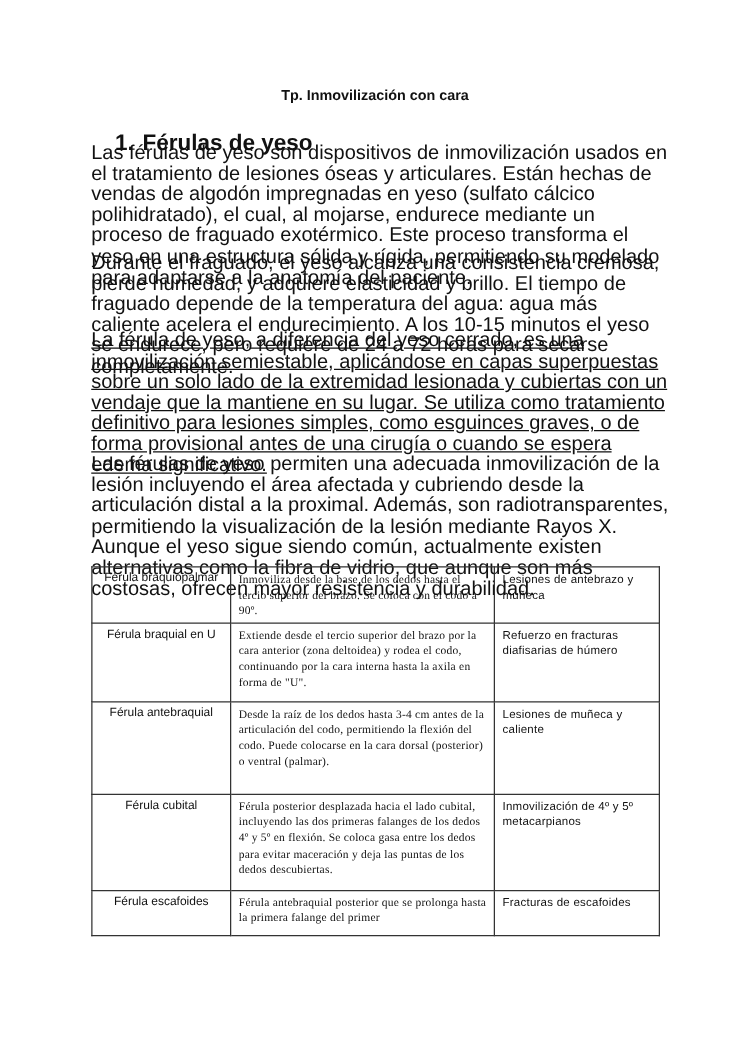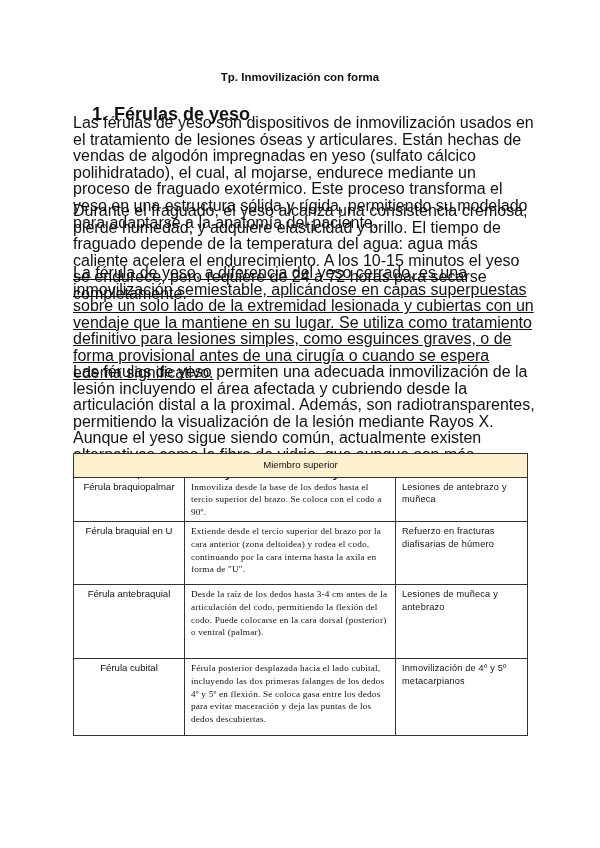--- a/index.html
+++ b/index.html
@@ -22,51 +22,53 @@
   tr.r1 td { height: 33px; }
   tr.r2 td { height: 56px; margin-top: 12px; }
   tr.r3 td { height: 67px; }
   tr.r4 td { height: 70px; }
   tr.r5 td { height: 29px; }
 </style>
 </head>
 <body>
 
 <div class="page">
-  <div class="title">Tp. Inmovilización con forma</div>
+  <div class="title">Tp. Inmovilización con cara</div>
 
   <div class="heading">
     <span class="num">1.</span><span>Férulas de yeso</span>
   </div>
 
   <div class="para p1">Las férulas de yeso son dispositivos de inmovilización usados en el tratamiento de lesiones óseas y articulares. Están hechas de vendas de algodón impregnadas en yeso (sulfato cálcico polihidratado), el cual, al mojarse, endurece mediante un proceso de fraguado exotérmico. Este proceso transforma el yeso en una estructura sólida y rígida, permitiendo su modelado para adaptarse a la anatomía del paciente.</div>
   <div class="para p2">Durante el fraguado, el yeso alcanza una consistencia cremosa, pierde humedad, y adquiere elasticidad y brillo. El tiempo de fraguado depende de la temperatura del agua: agua más caliente acelera el endurecimiento. A los 10-15 minutos el yeso se endurece, pero requiere de 24 a 72 horas para secarse completamente.</div>
   <div class="para p3">La férula de yeso, a diferencia del yeso cerrado, es una inmovilización semiestable, aplicándose en capas superpuestas sobre un solo lado de la extremidad lesionada y cubiertas con un vendaje que la mantiene en su lugar. Se utiliza como tratamiento definitivo para lesiones simples, como esguinces graves, o de forma provisional antes de una cirugía o cuando se espera edema significativo.</div>
   <div class="para p4">Las férulas de yeso permiten una adecuada inmovilización de la lesión incluyendo el área afectada y cubriendo desde la articulación distal a la proximal. Además, son radiotransparentes, permitiendo la visualización de la lesión mediante Rayos X. Aunque el yeso sigue siendo común, actualmente existen alternativas como la fibra de vidrio, que aunque son más costosas, ofrecen mayor resistencia y durabilidad.</div>
 
   <table class="splints">
     <tbody>
-        <tr>
-      <th colspan="3">Miembro superior</th>
-    </tr>
     <tr class="r1">
       <td class="name">Férula braquiopalmar</td>
       <td class="desc">Inmoviliza desde la base de los dedos hasta el tercio superior del brazo. Se coloca con el codo a 90º.</td>
       <td class="use">Lesiones de antebrazo y muñeca</td>
     </tr>
     <tr class="r2">
       <td class="name">Férula braquial en U</td>
       <td class="desc">Extiende desde el tercio superior del brazo por la cara anterior (zona deltoidea) y rodea el codo, continuando por la cara interna hasta la axila en forma de "U".</td>
       <td class="use">Refuerzo en fracturas diafisarias de húmero</td>
     </tr>
     <tr class="r3">
       <td class="name">Férula antebraquial</td>
       <td class="desc">Desde la raíz de los dedos hasta 3-4 cm antes de la articulación del codo, permitiendo la flexión del codo. Puede colocarse en la cara dorsal (posterior) o ventral (palmar).</td>
-      <td class="use">Lesiones de muñeca y antebrazo</td>
+      <td class="use">Lesiones de muñeca y caliente</td>
     </tr>
     <tr class="r4">
       <td class="name">Férula cubital</td>
       <td class="desc">Férula posterior desplazada hacia el lado cubital, incluyendo las dos primeras falanges de los dedos 4º y 5º en flexión. Se coloca gasa entre los dedos para evitar maceración y deja las puntas de los dedos descubiertas.</td>
       <td class="use">Inmovilización de 4º y 5º metacarpianos</td>
     </tr>
+    <tr class="r5">
+      <td class="name">Férula escafoides</td>
+      <td class="desc">Férula antebraquial posterior que se prolonga hasta la primera falange del primer</td>
+      <td class="use">Fracturas de escafoides</td>
+    </tr>
   </tbody>
     </table>
 </div>
 
 </body></html>

